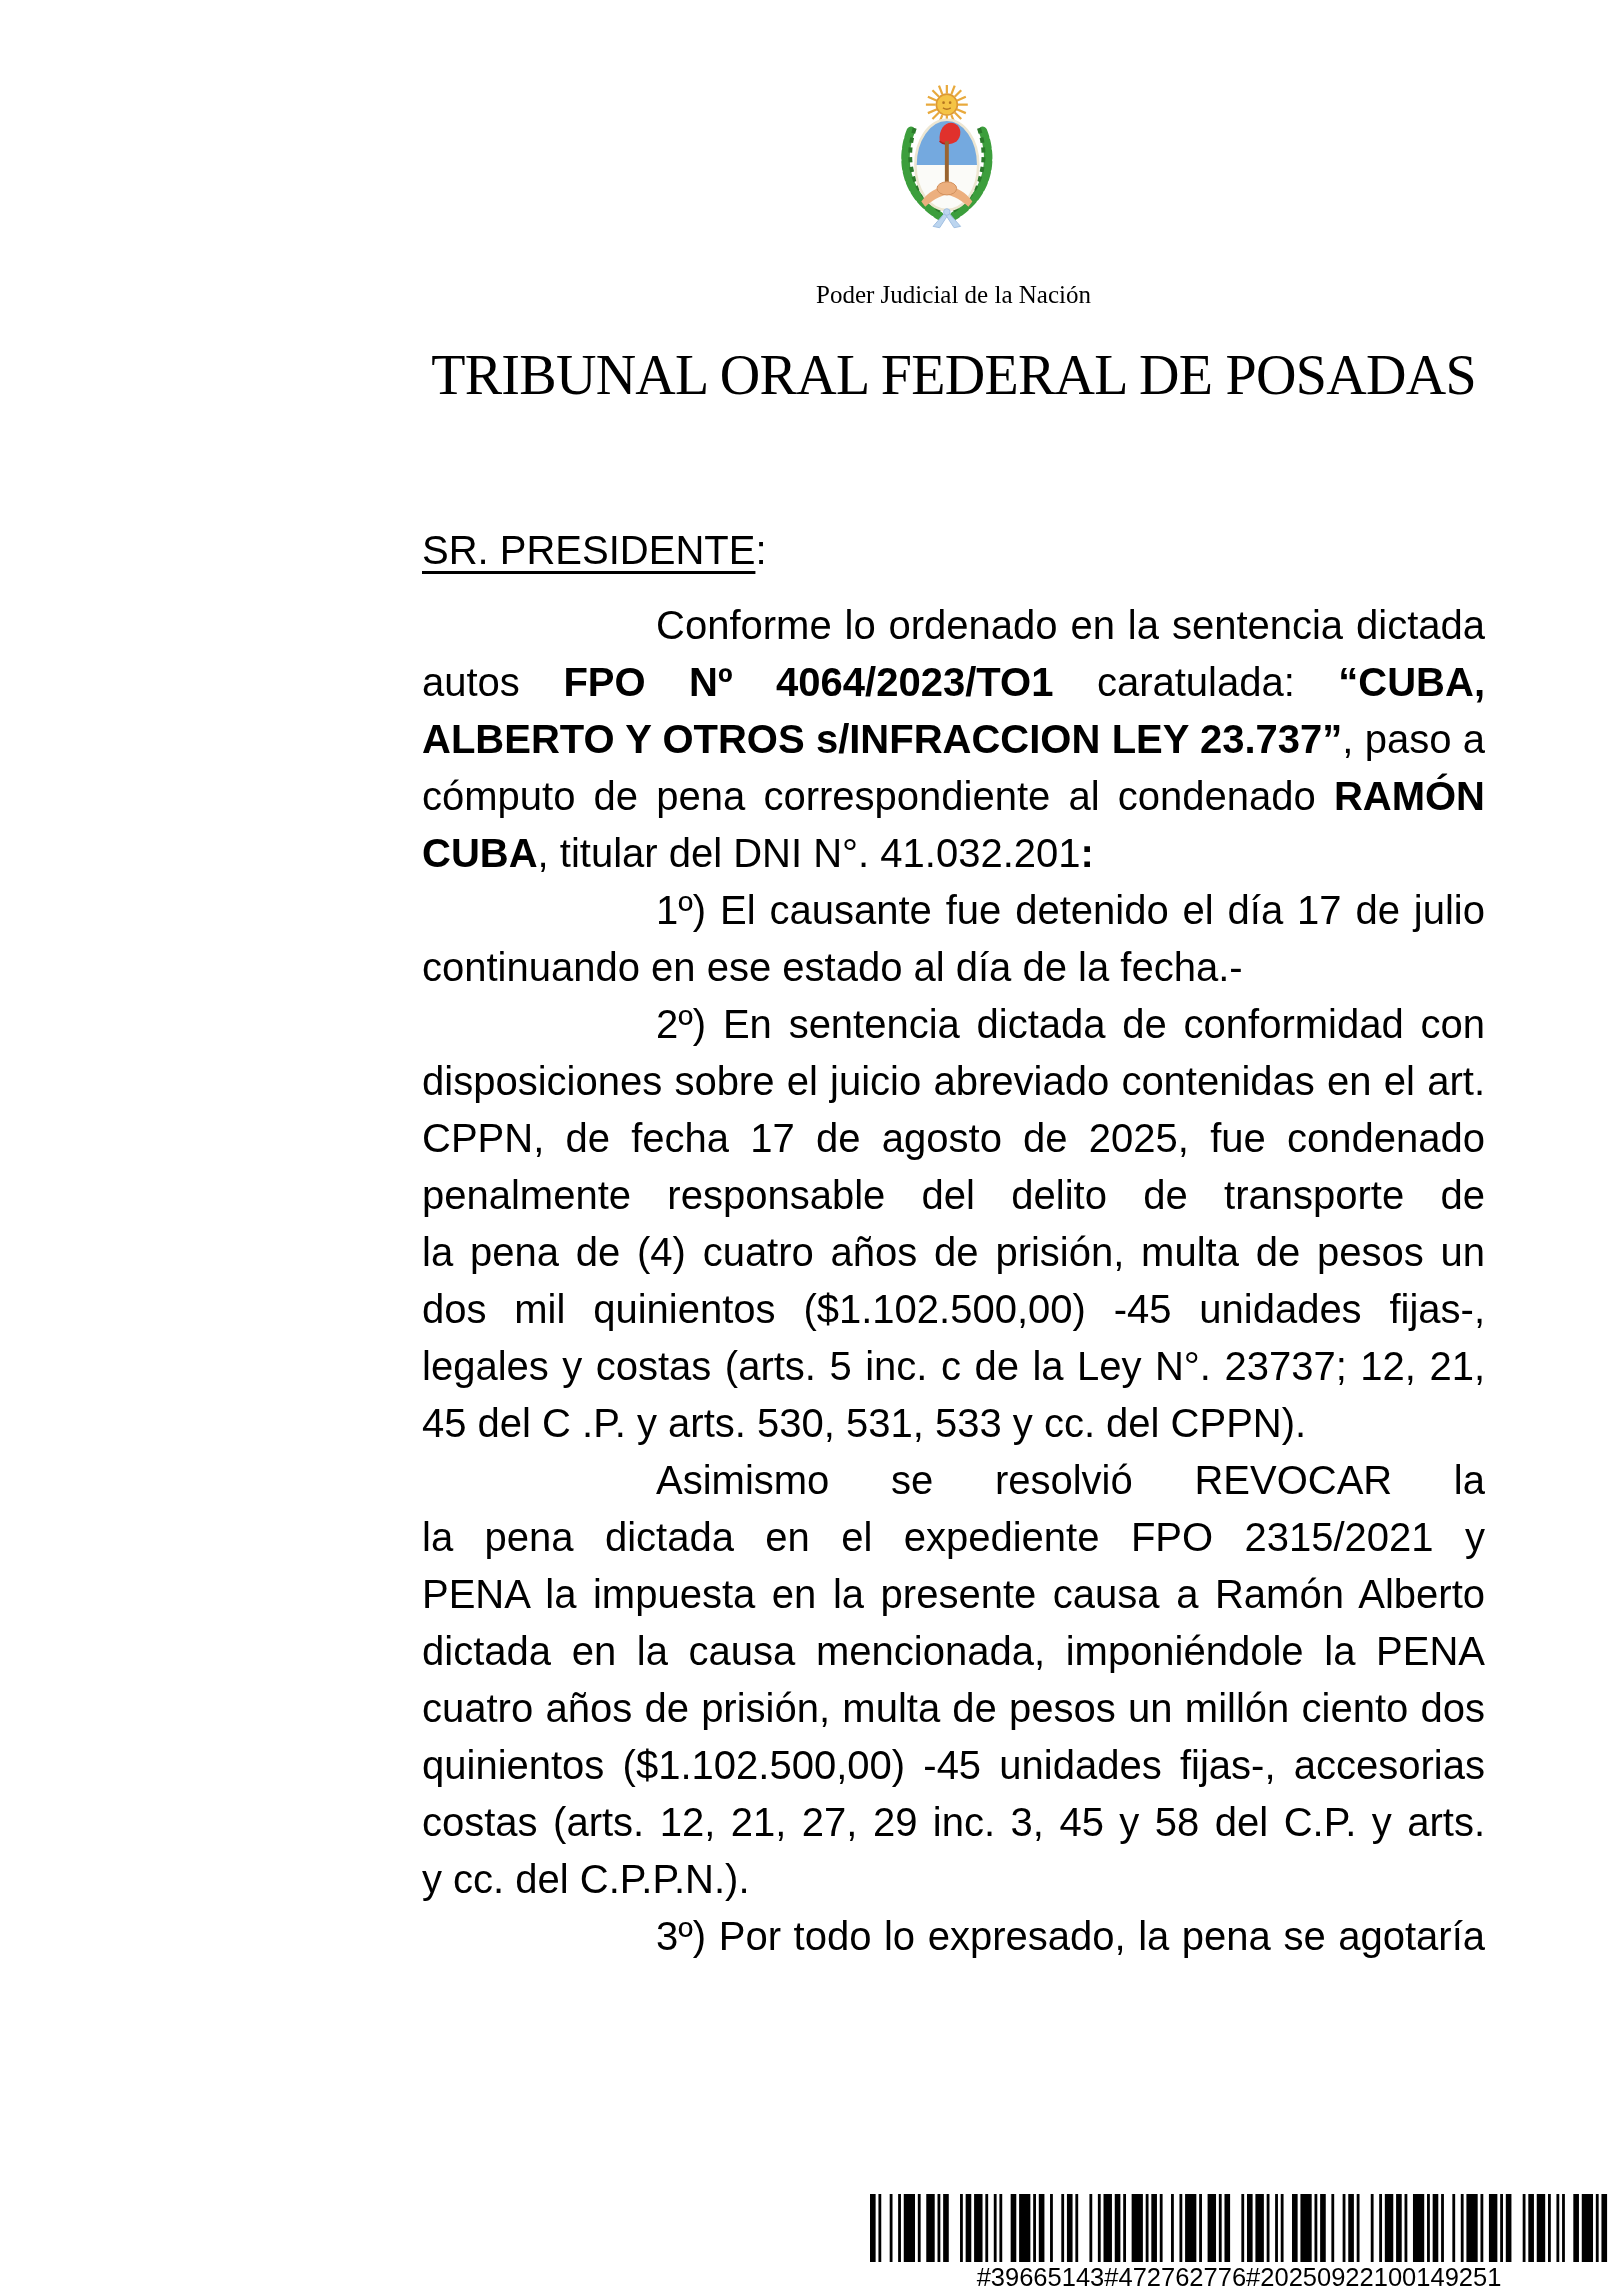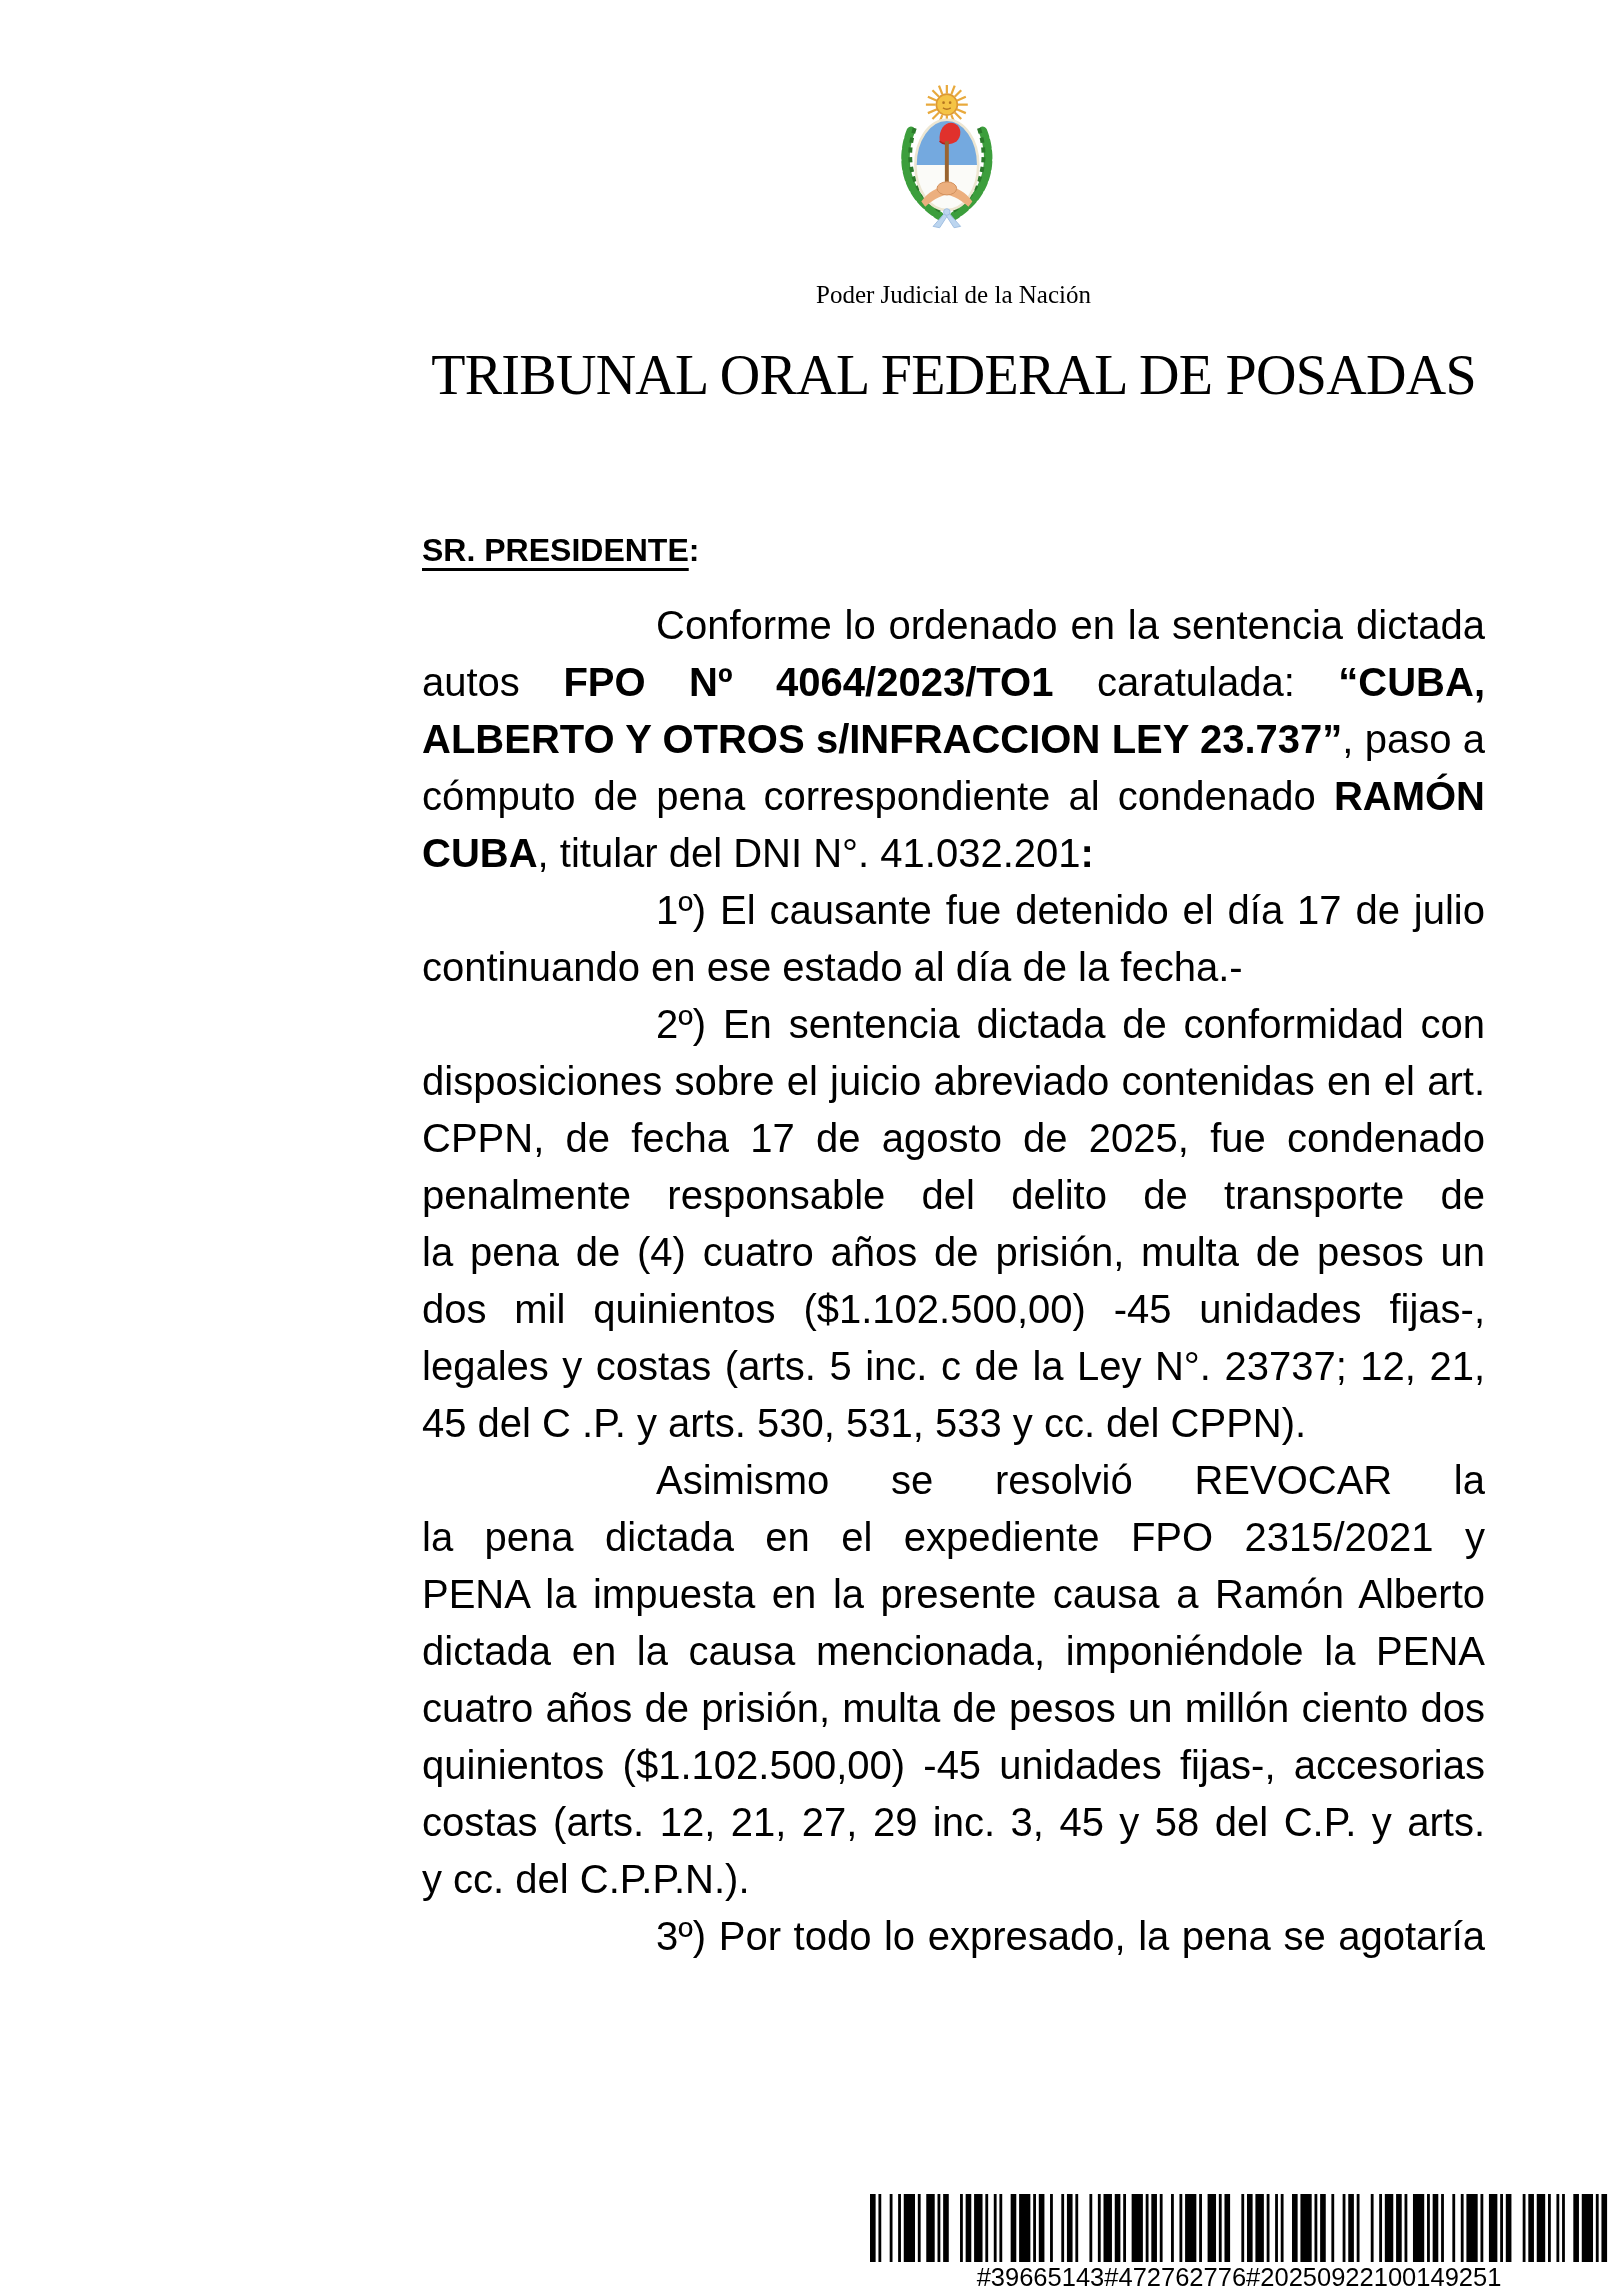--- a/index.html
+++ b/index.html
@@ -15,21 +15,21 @@
   .emblem{position:absolute;left:899px;top:85px;width:97px;height:144px;}
   .hdr{
     position:absolute;left:422px;width:1063px;text-align:center;
     font-family:"Liberation Serif","DejaVu Serif",serif;
   }
   .hdr1{top:275px;font-size:25px;line-height:39px;}
   .hdr2{top:351px;font-size:56px;line-height:48px;letter-spacing:-0.7px;white-space:nowrap;text-align:center;}
   
   .salutation{
     position:absolute;left:422px;top:522px;width:1063px;
-    font-size:32px;line-height:57px;font-weight:bold;
+    font-size:40px;line-height:57px;font-weight:normal;
   }
   .salutation .u{
     text-decoration:underline;
     text-decoration-thickness:2.6px;
     text-underline-offset:6.5px;
   }
   
   .bodytext{
     position:absolute;left:422px;top:597px;width:1063px;
     font-size:40px;

